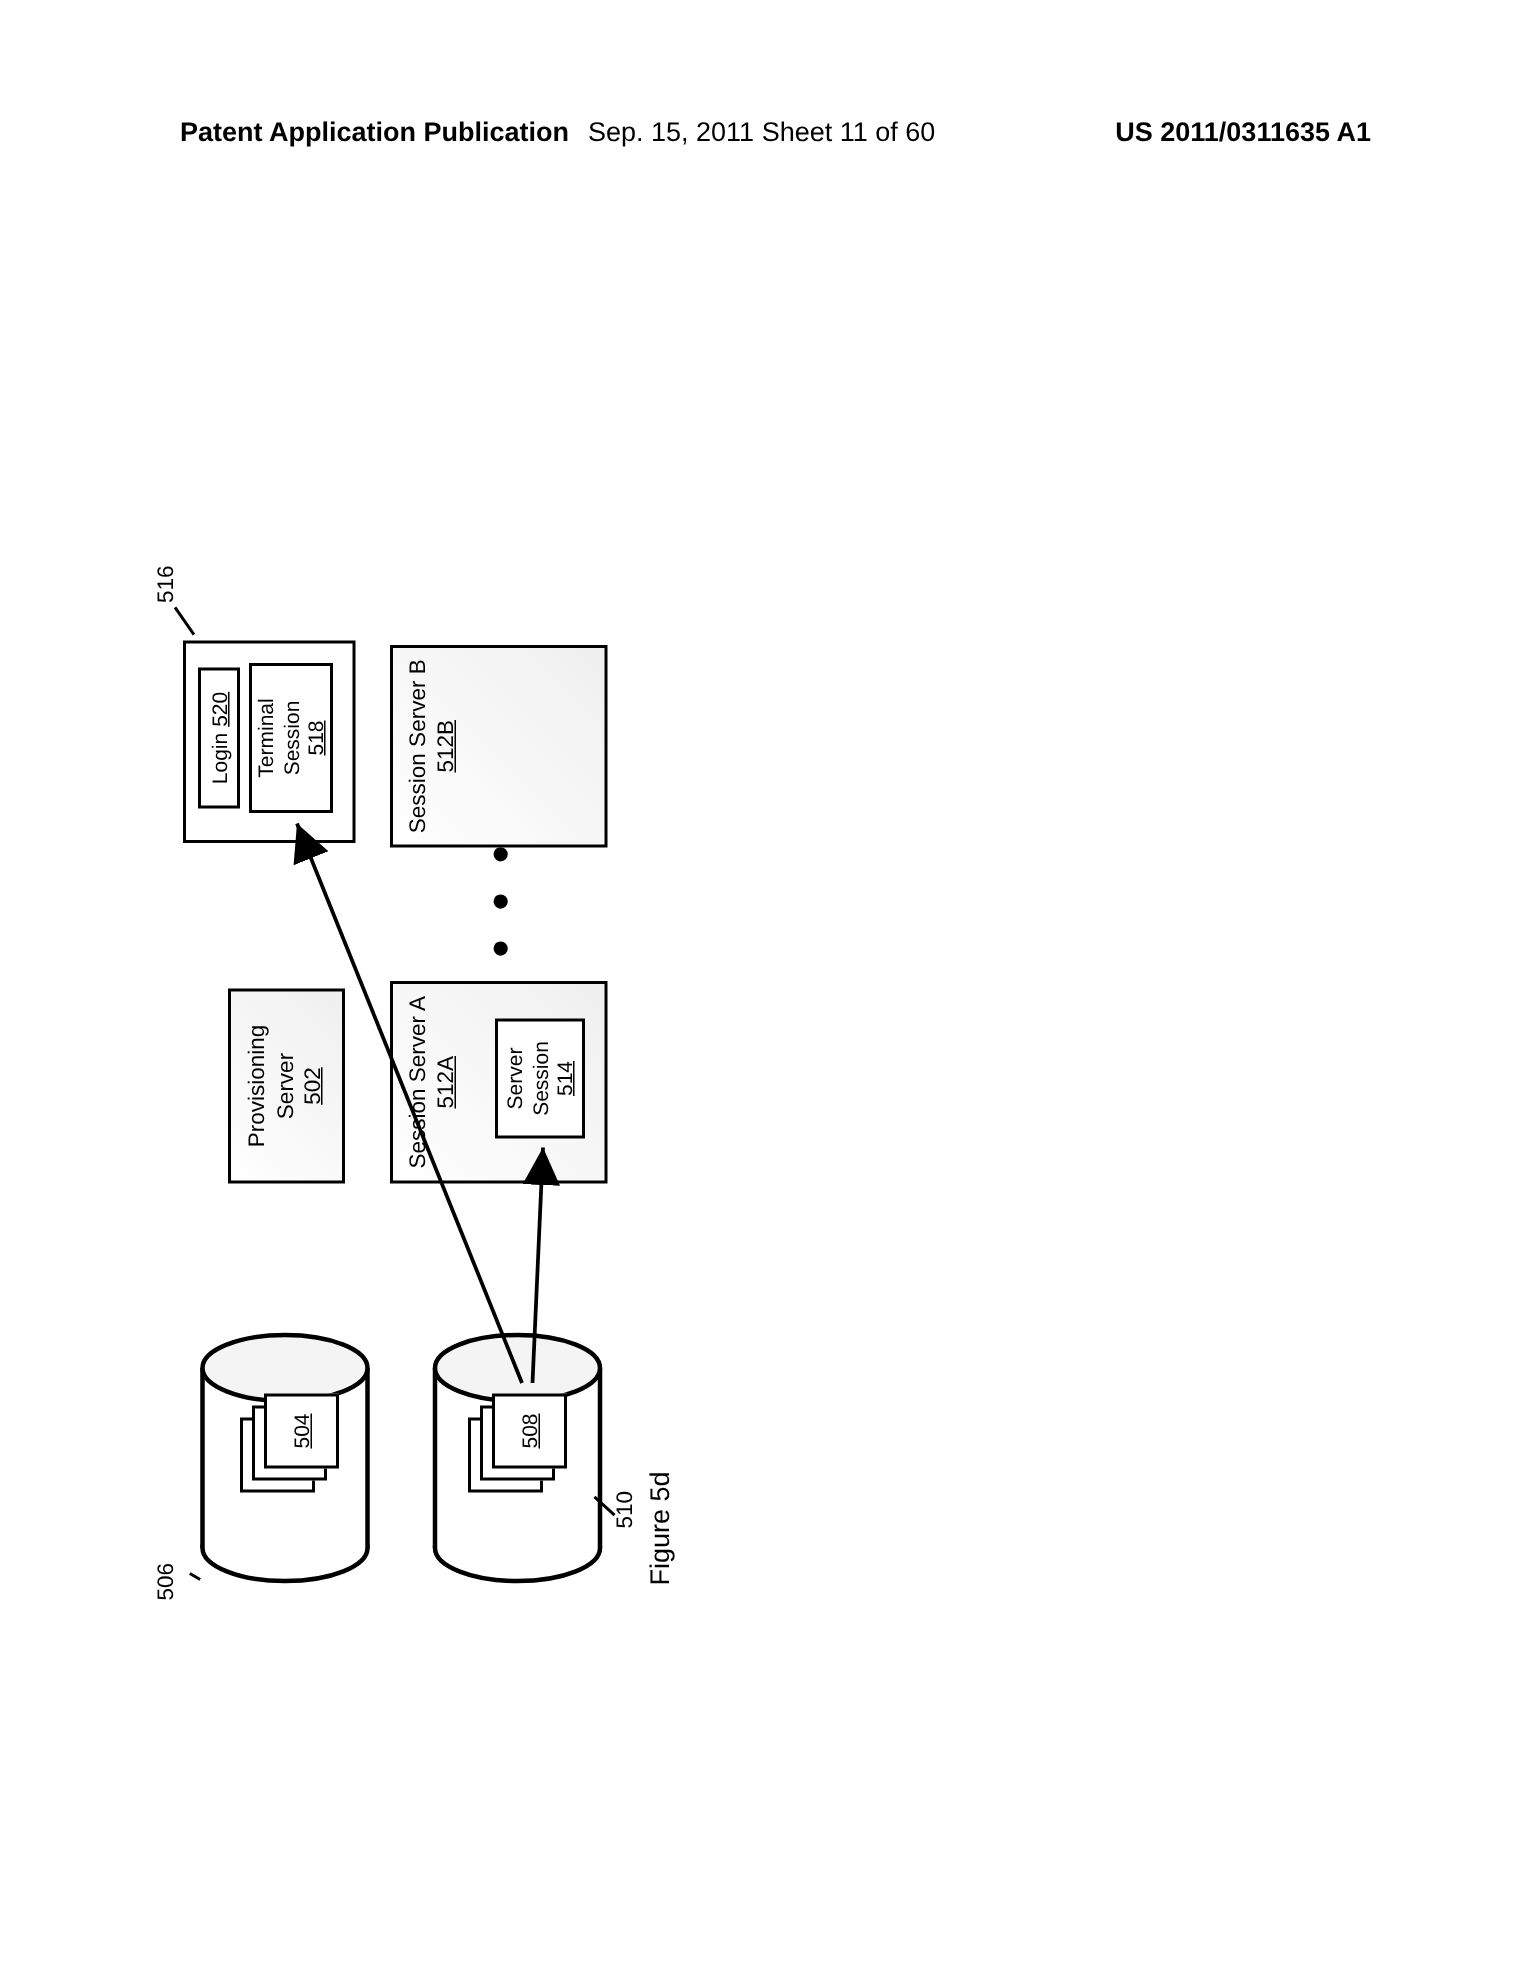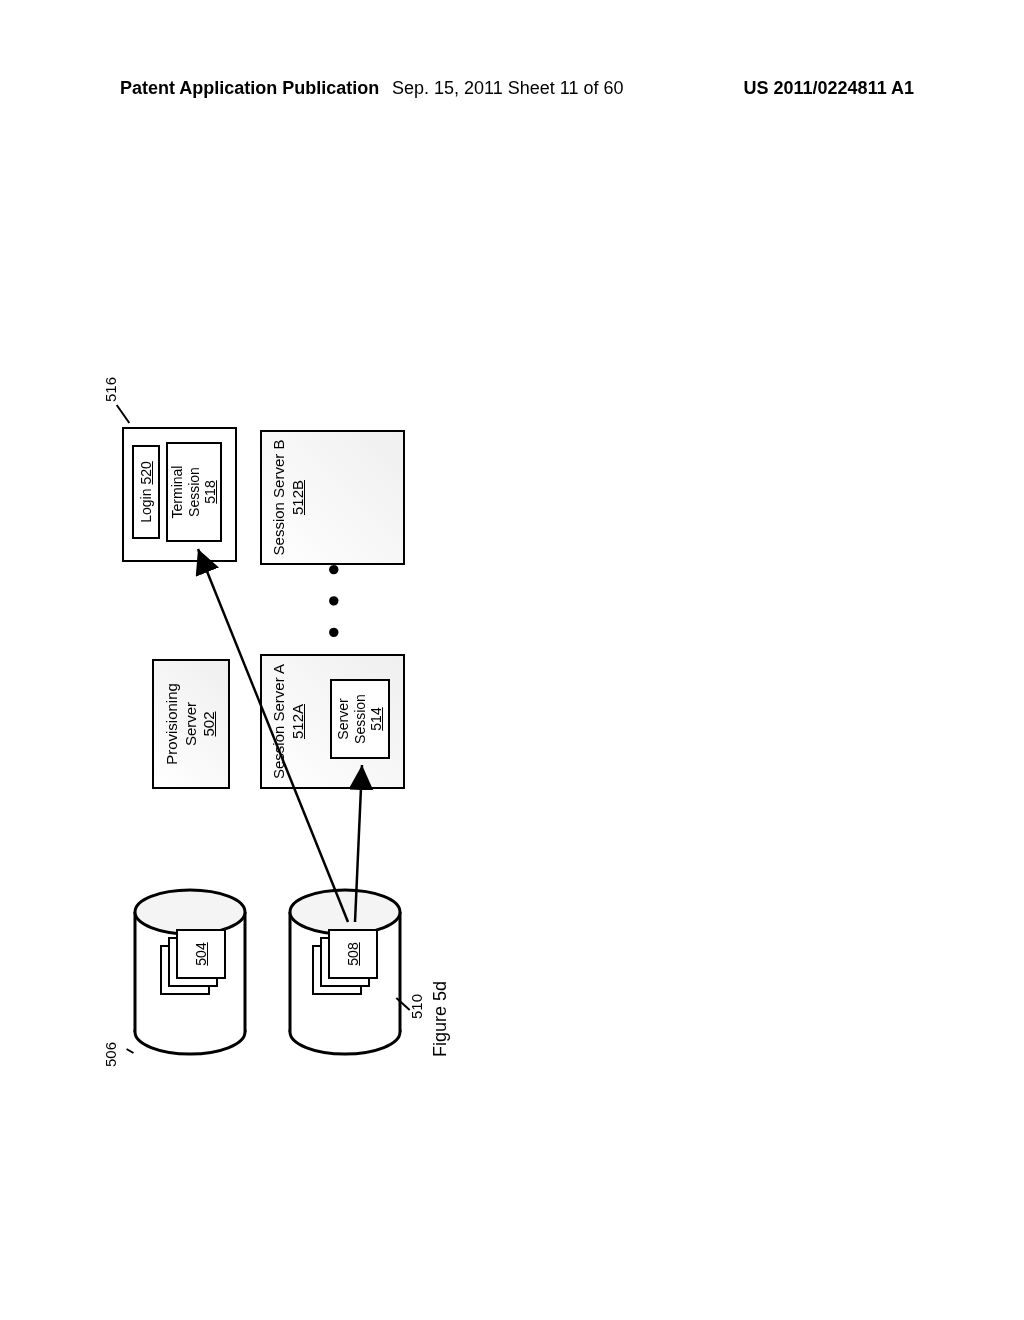--- a/index.html
+++ b/index.html
@@ -29,21 +29,21 @@
   .arrows { position:absolute; top:0; left:0; pointer-events:none; }
 </style>
 </head>
 <body>
 
 <div class="page">
 
   <div class="header">
     <span class="header-left">Patent Application Publication</span>
     <span class="header-center">Sep. 15, 2011  Sheet 11 of 60</span>
-    <span class="header-right">US 2011/0224811 A1</span>
+    <span class="header-right">US 2011/0311635 A1</span>
   </div>
 
   <div class="diagram-wrap">
     <div class="diagram">
 
       <div class="cyl" style="left:0; top:0;">
         <svg width="170" height="120" viewBox="0 0 170 120">
           <ellipse cx="25" cy="60" rx="22" ry="55" fill="#fff" stroke="#000" stroke-width="3"></ellipse>
           <rect x="25" y="5" width="120" height="110" fill="#fff"></rect>
           <line x1="25" y1="5" x2="145" y2="5" stroke="#000" stroke-width="3"></line>

